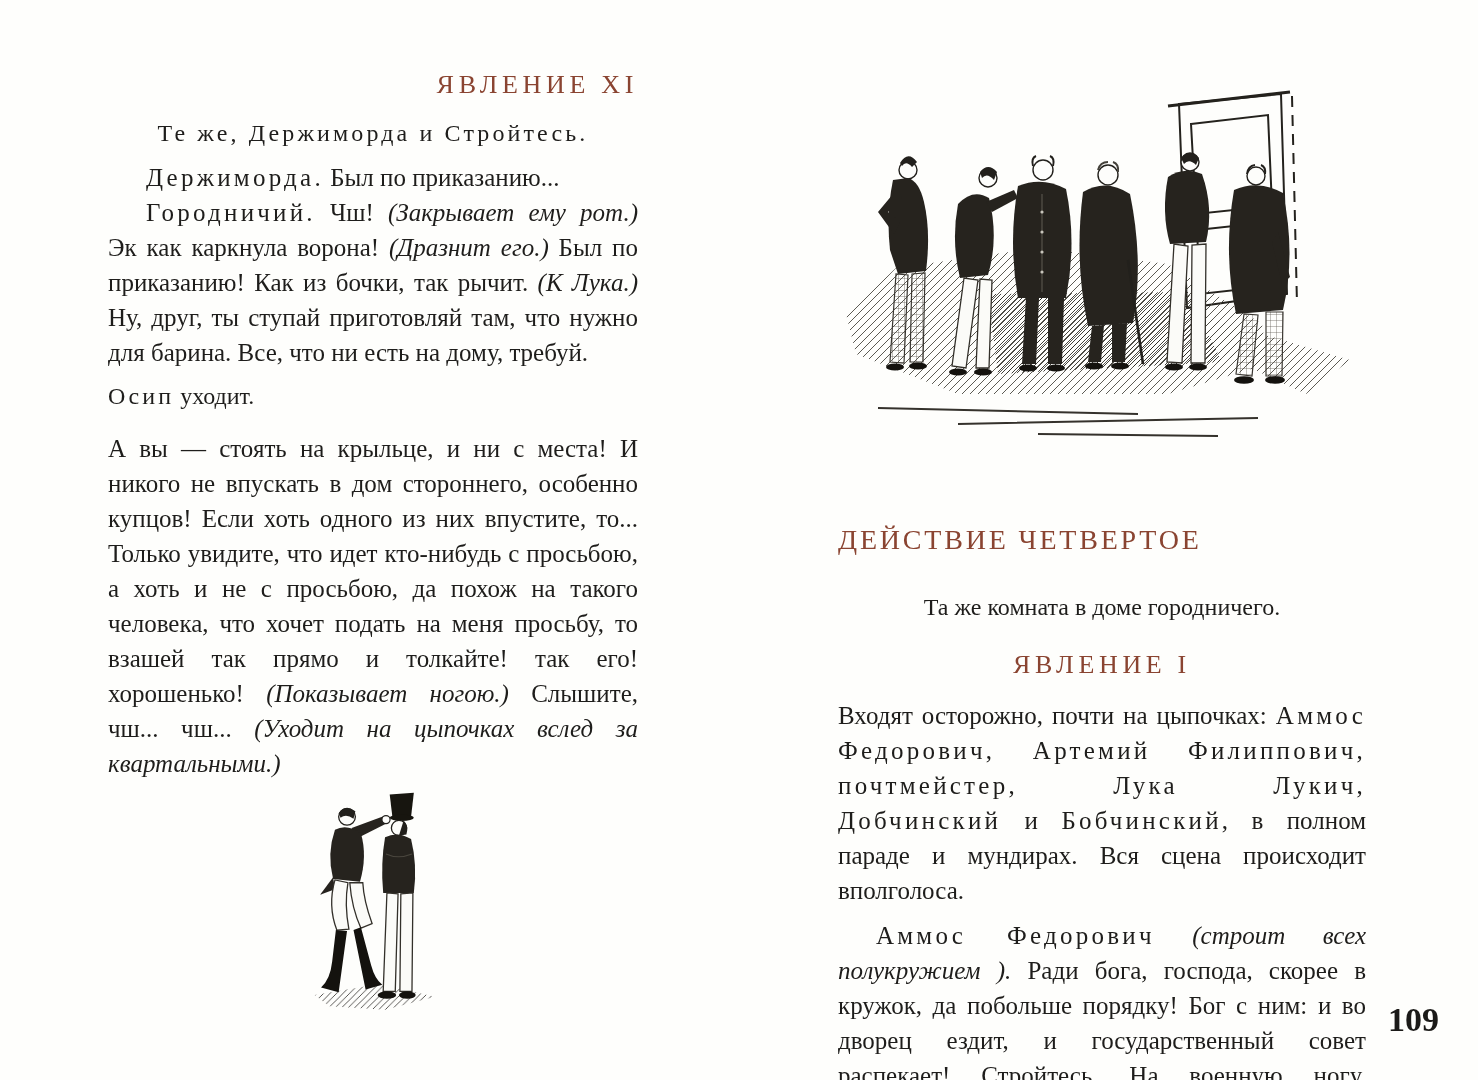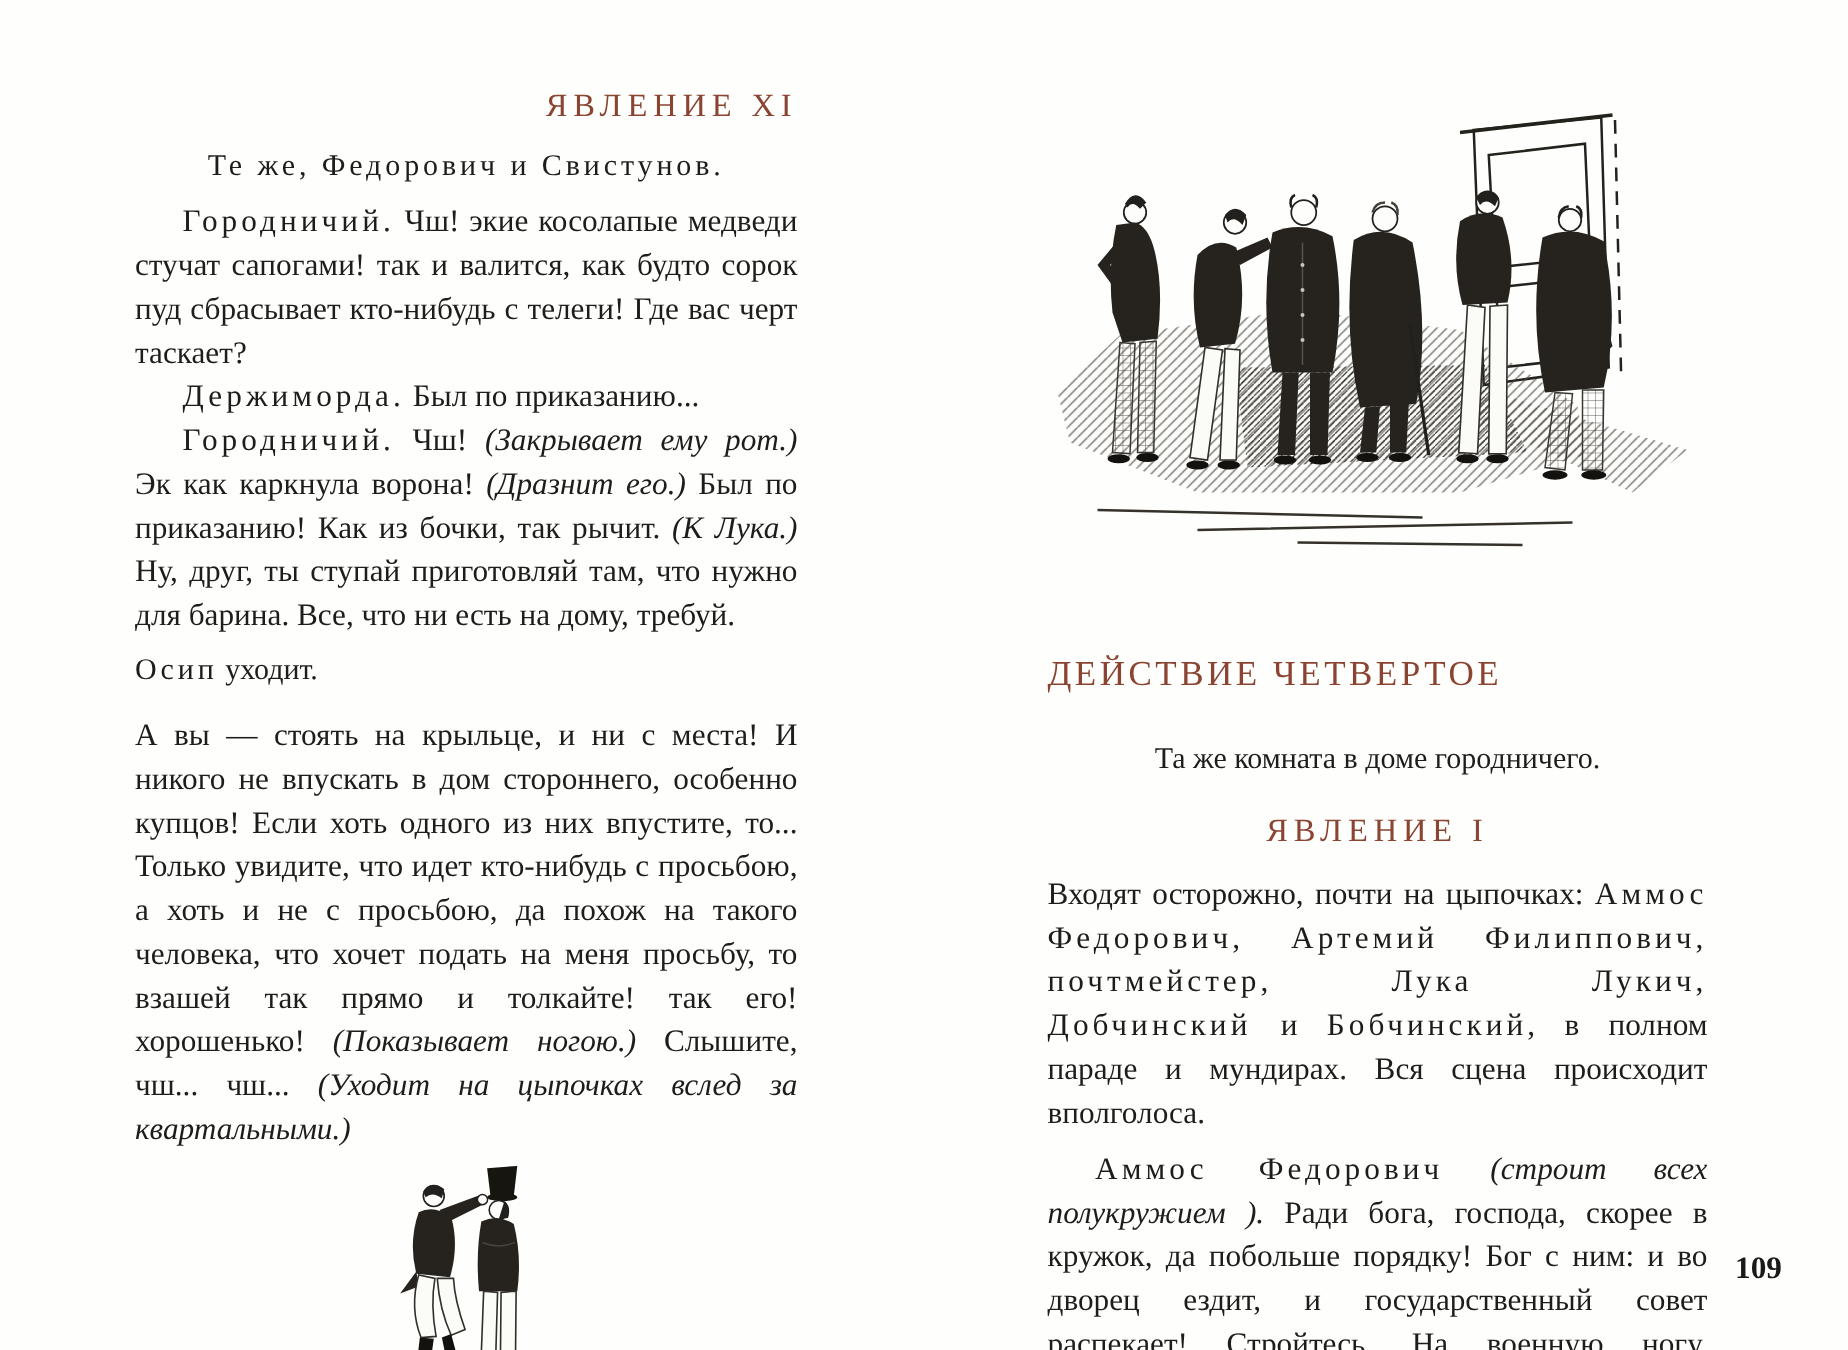--- a/index.html
+++ b/index.html
@@ -35,35 +35,34 @@
   .center-stage{
     text-align:left;font-size:24px;line-height:30px;margin:11px 0 9px 0;
   }
   .sp{letter-spacing:.13em;}
   .it{font-style:italic;}
   .illustration{display:block;}
   #illus-left{margin:8px auto 0 auto;}
   #illus-right{margin:0 auto;}
   #page-number{
     position:absolute;left:1388px;top:1001px;
-    font-size:25px;font-weight:bold;color:#1b1a18;
+    font-size:34px;font-weight:bold;color:#1b1a18;
   }
   .stage-block{margin-top:18px;}
   .speech-block{margin-top:10px;}
 </style>
 </head>
 <body>
 
 <div class="page" id="page-left">
 
   <h2 class="scene-heading" style="color:#8a4431;text-align:right;">ЯВЛЕНИЕ XI</h2>
 
-  <p class="cast-line"><span class="sp">Те же, Федорович и Свистунов.</span></p>
-
-  <p class="body-par"><span class="sp">Городничий.</span><span> Чш! экие косолапые медведи стучат сапогами! так и валится, как будто сорок пуд сбрасывает кто-нибудь с телеги! Где вас черт таскает?</span></p>
+  <p class="cast-line"><span class="sp">Те же, Держиморда и Стройтесь.</span></p>
+
   <p class="body-par"><span class="sp">Держиморда.</span><span> Был по приказанию...</span></p>
   <p class="body-par"><span class="sp">Городничий.</span><span> Чш! </span><span class="it">(Закрывает ему рот.)</span><span> Эк как каркнула ворона! </span><span class="it">(Дразнит его.)</span><span> Был по приказанию! Как из бочки, так рычит. </span><span class="it">(К Лука.)</span><span> Ну, друг, ты ступай приготовляй там, что нужно для барина. Все, что ни есть на дому, требуй.</span></p>
 
   <p class="center-stage"><span class="sp">Осип</span><span> уходит.</span></p>
 
   <p class="body-par no-indent"><span>А вы — стоять на крыльце, и ни с места! И никого не впускать в дом стороннего, особенно купцов! Если хоть одного из них впустите, то... Только увидите, что идет кто-нибудь с просьбою, а хоть и не с просьбою, да похож на такого человека, что хочет подать на меня просьбу, то взашей так прямо и толкайте! так его! хорошенько! </span><span class="it">(Показывает ногою.)</span><span> Слышите, чш... чш... </span><span class="it">(Уходит на цыпочках вслед за квартальными.)</span></p>
 
   <svg id="illus-left" class="illustration" width="158" height="232" viewBox="0 0 170 250">
     <defs>
       <pattern id="hA" patternUnits="userSpaceOnUse" width="7" height="7">

